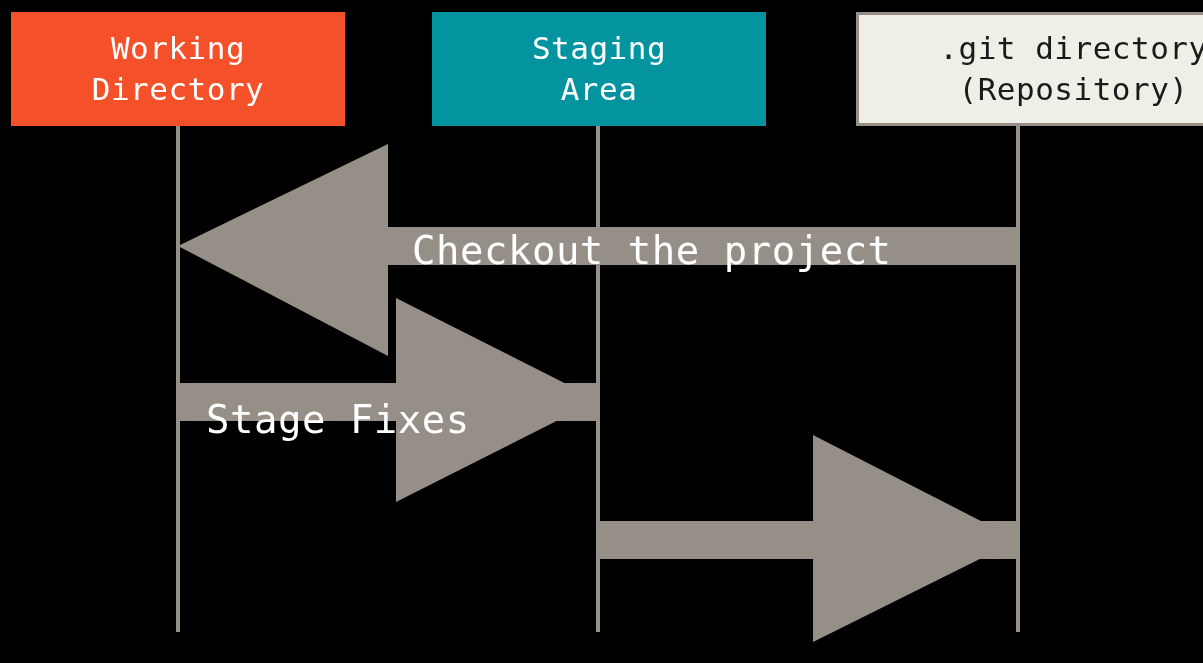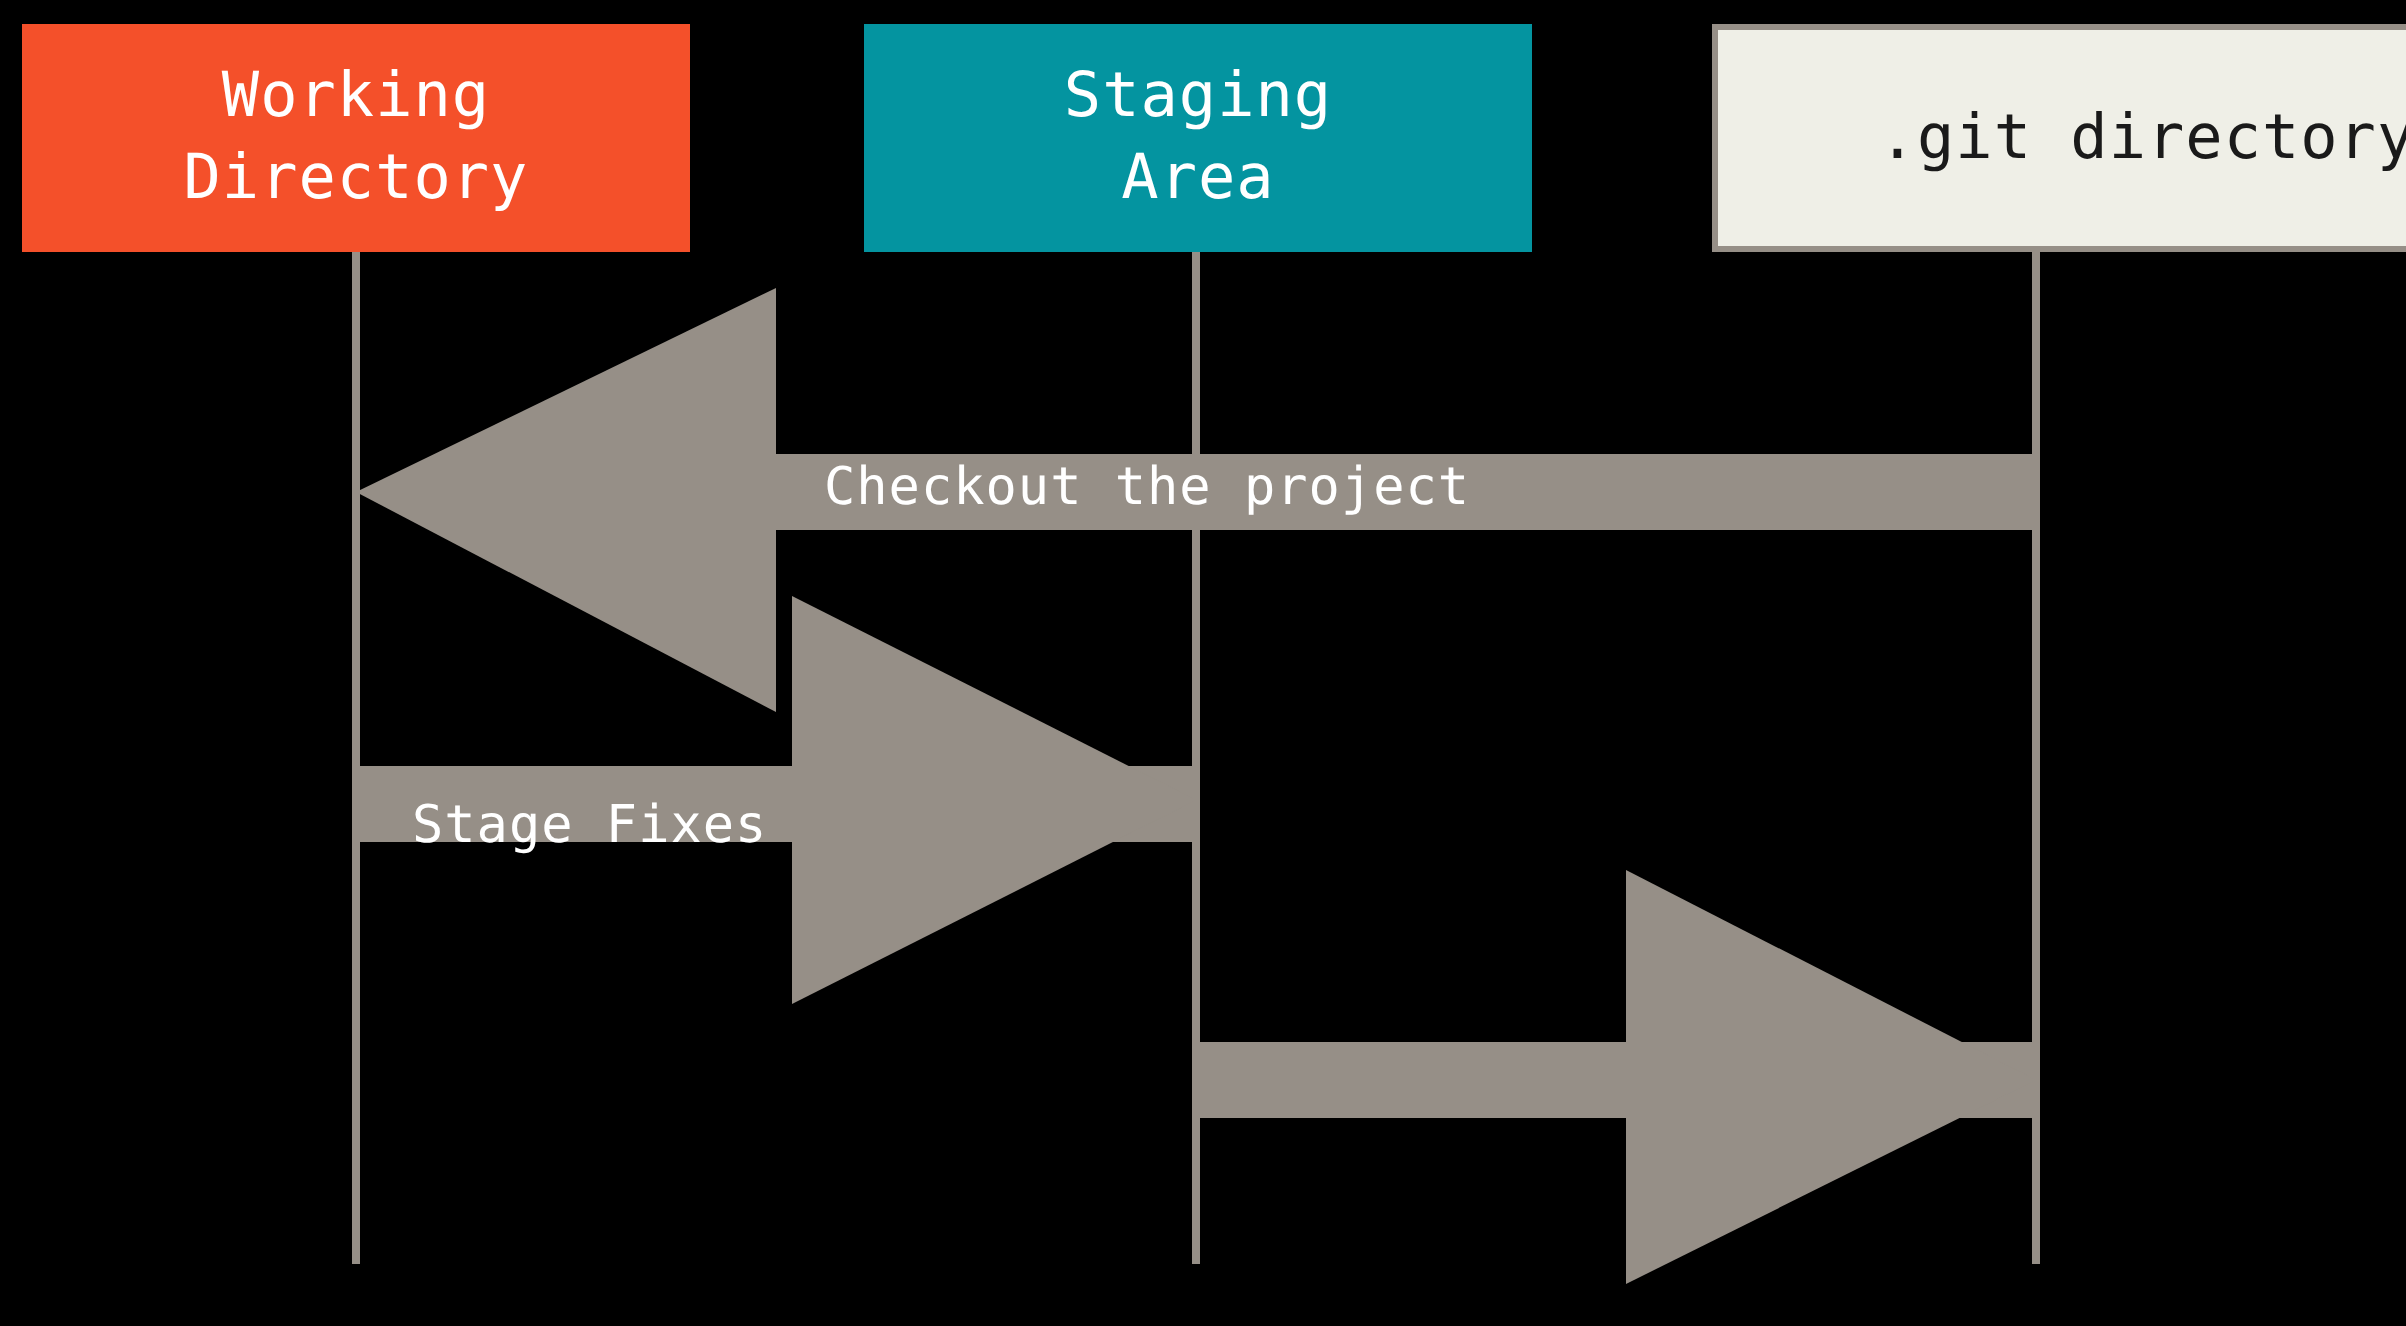--- a/index.html
+++ b/index.html
@@ -70,21 +70,21 @@
     position: absolute;
     left: 0;
     top: 0;
     width: 1203px;
     height: 663px;
     pointer-events: none;
   }
   .arrow-label {
     position: absolute;
     color: #FFFFFF;
-    font-size: 26px;
+    font-size: 39px;
     letter-spacing: 0.5px;
     white-space: pre;
     line-height: 1;
   }
   #label-checkout { left: 412px; top: 231px; }
   #label-stage    { left: 206px; top: 400px; }
   #label-commit   { left: 659px; top: 525px; }
 </style>
 </head>
 <body>
@@ -118,18 +118,19 @@
     <span class="node-line">Directory</span>
   </div>
 
   <div class="node-box" id="node-staging">
     <span class="node-line">Staging</span>
     <span class="node-line">Area</span>
   </div>
 
   <div class="node-box" id="node-repository">
     <span class="node-line">.git directory</span>
+    <span class="node-line">(Repository)</span>
   </div>
 
   <div class="arrow-label" id="label-checkout">Checkout the project</div>
   <div class="arrow-label" id="label-stage">Stage Fixes</div>
 
 </div>
 
 </body></html>

